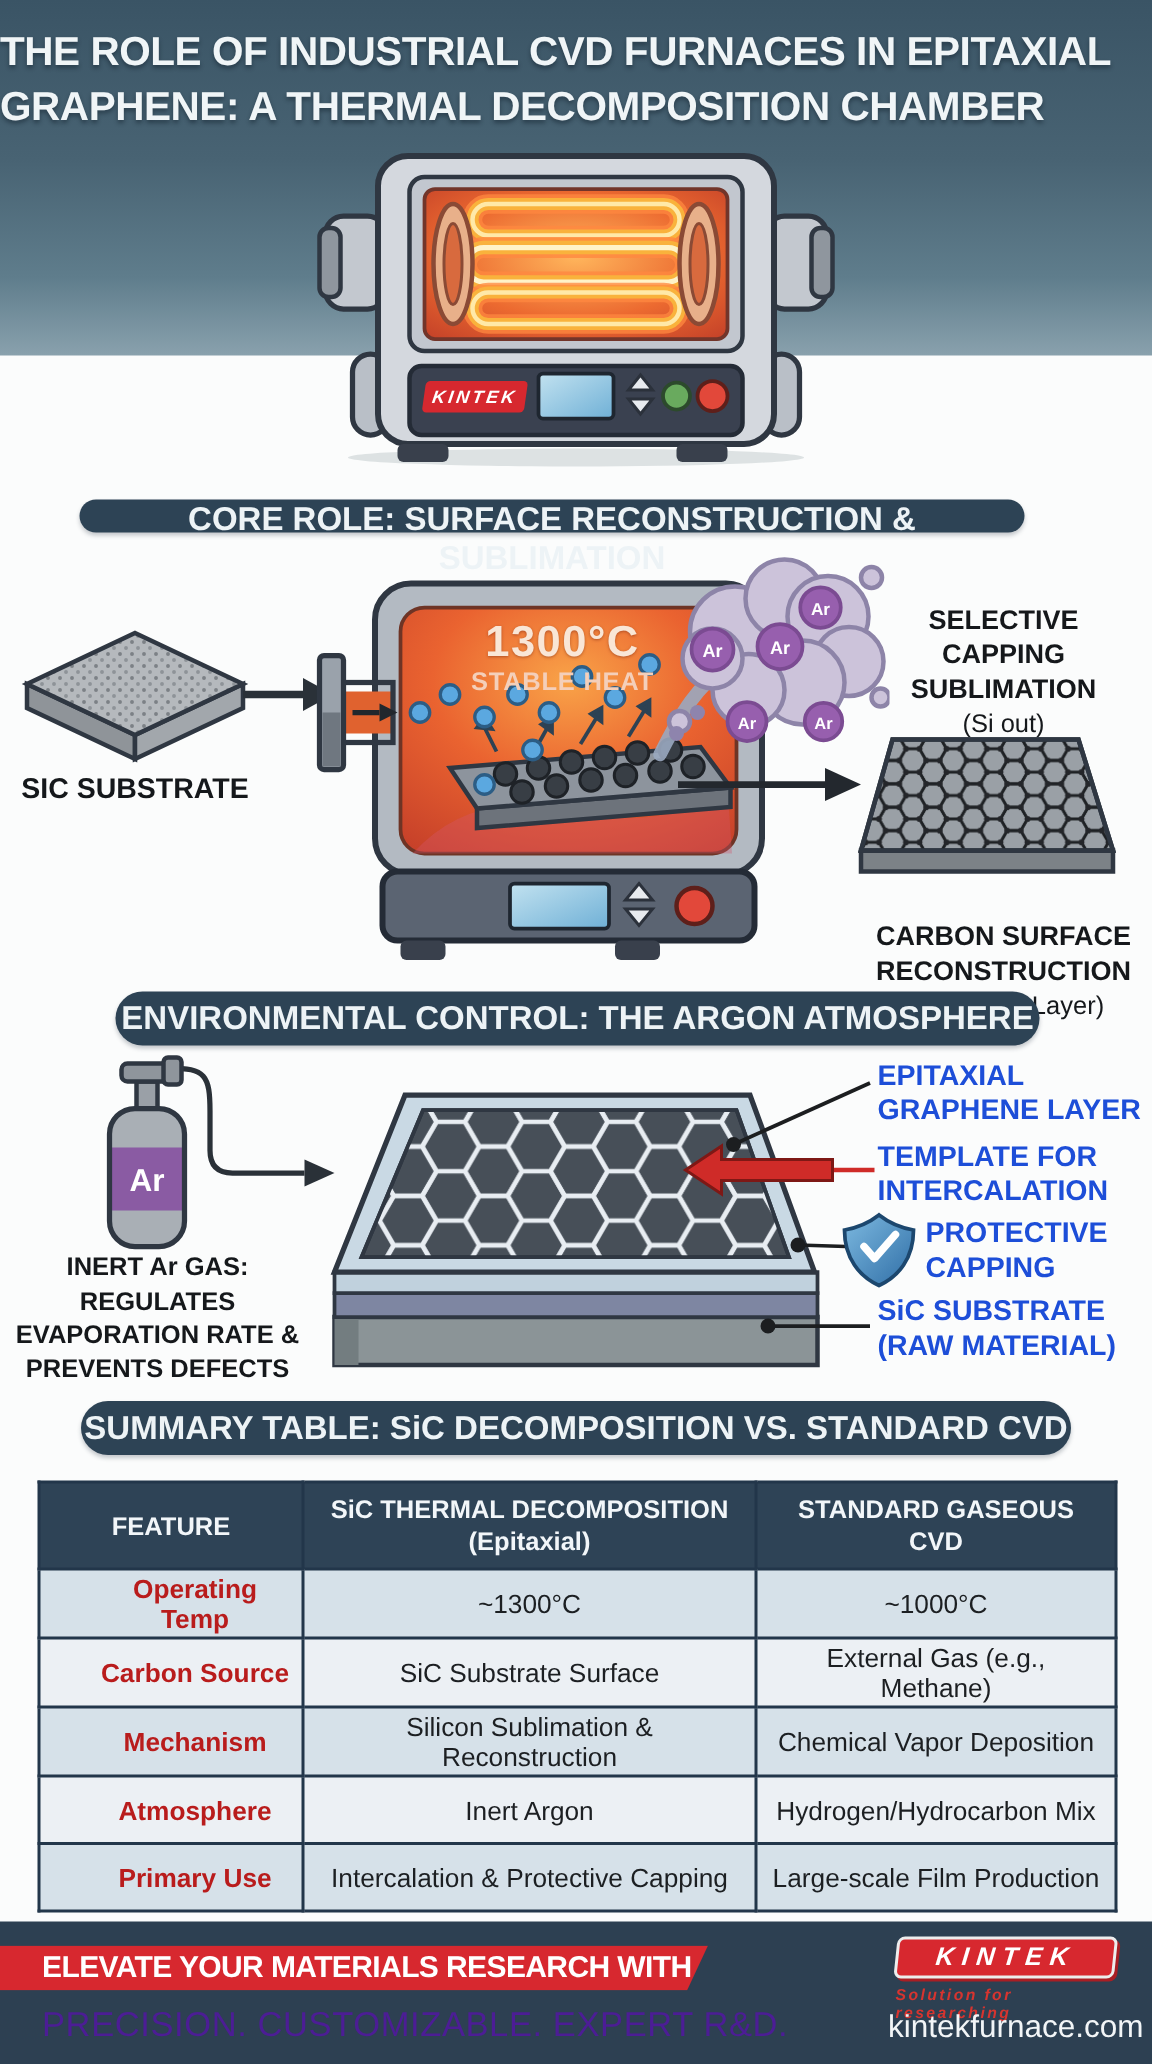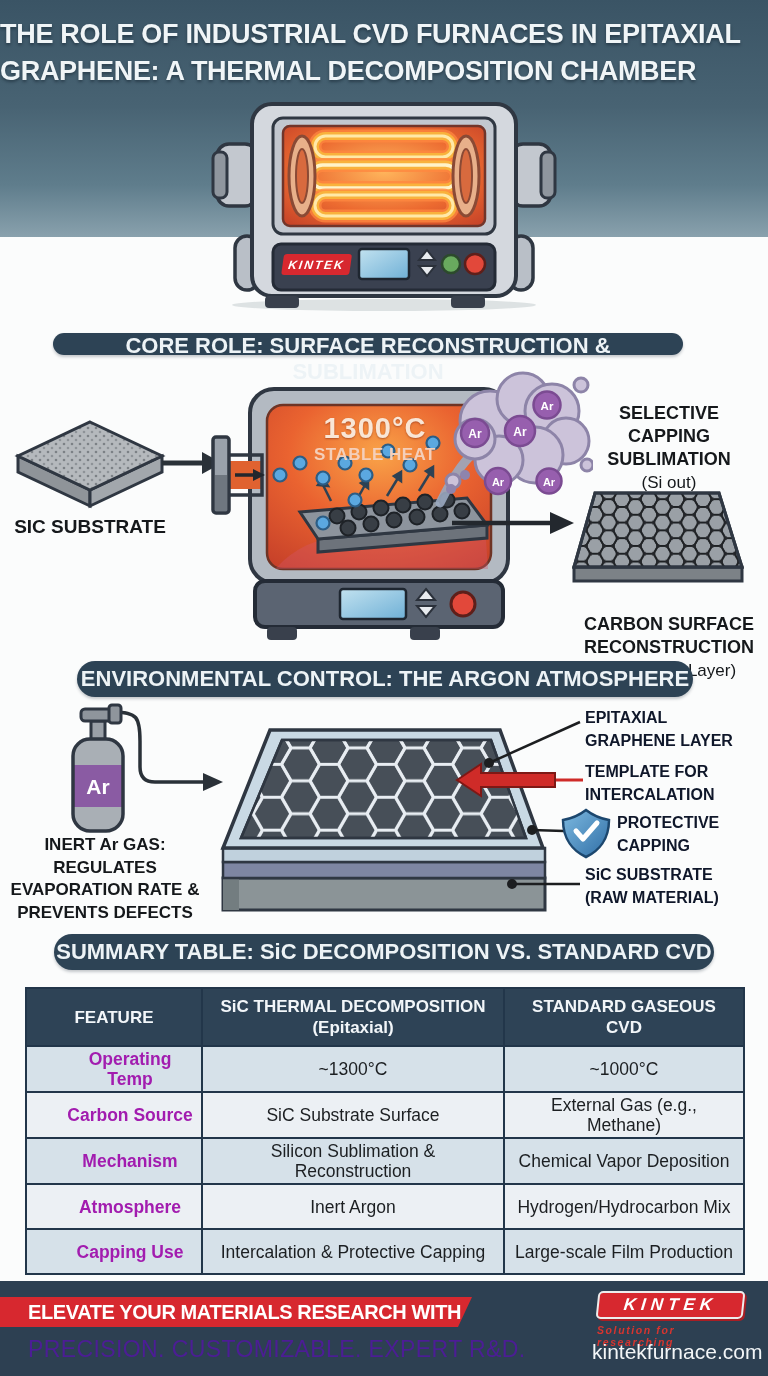--- a/index.html
+++ b/index.html
@@ -21,28 +21,28 @@
   .pill2{left:77px;top:661px;width:616px;height:36px;line-height:36px;}
   .pill3{left:54px;top:934px;width:660px;height:36px;line-height:36px;}
 
   
   .dlabel{color:#15181b;font-weight:bold;text-align:center;}
   .sub-note{font-weight:normal;}
   .core-temp{left:285px;top:412px;width:180px;text-align:center;color:#f9e6d6;}
   .core-temp .big{font-size:29px;font-weight:bold;letter-spacing:1px;text-shadow:0 1px 2px rgba(120,35,15,.5);}
   .core-temp .small{font-size:17px;font-weight:bold;color:#f4cfba;letter-spacing:.5px;}
   .lab-col{line-height:23px;font-size:18px;}
-  .env-label{text-align:left;color:#0f172a;font-weight:bold;font-size:16px;line-height:23px;}
+  .env-label{text-align:left;color:#1d4ed8;font-weight:bold;font-size:19px;line-height:23px;}
 
   
   .cmp{left:25px;top:987px;width:718px;border-collapse:collapse;table-layout:fixed;}
   .cmp th,.cmp td{border:2px solid #22364a;text-align:center;vertical-align:middle;padding:2px 8px;}
   .cmp th{background:#2e4356;color:#f2f6f9;font-size:17px;font-weight:bold;height:52px;line-height:21px;}
   .cmp td{font-size:17.5px;color:#1c1f22;height:39px;line-height:20px;}
-  .cmp td.feat{font-weight:bold;color:#a21caf;padding-left:40px;}
+  .cmp td.feat{font-weight:bold;color:#b91c1c;padding-left:40px;}
   .row-odd td{background:#d6e1e9;}
   .row-even td{background:#ecf0f4;}
 
   
   .footer-bg{left:0;top:1281px;width:768px;height:95px;background:#2d4052;}
   .banner{left:0;top:1297px;width:472px;height:30px;background:#d7282f;
     clip-path:polygon(0 0,100% 0,calc(100% - 14px) 100%,0 100%);
     color:#ffffff;font-weight:bold;font-size:20px;line-height:30px;
     padding-left:28px;box-sizing:border-box;letter-spacing:-.4px;}
   .tagline{left:28px;top:1336px;color:#4c1d95;font-size:23px;letter-spacing:.4px;}
@@ -421,21 +421,21 @@
       <td class="feat">Mechanism</td>
       <td>Silicon Sublimation &amp; Reconstruction</td>
       <td>Chemical Vapor Deposition</td>
     </tr>
     <tr class="row-even">
       <td class="feat">Atmosphere</td>
       <td>Inert Argon</td>
       <td>Hydrogen/Hydrocarbon Mix</td>
     </tr>
     <tr class="row-odd">
-      <td class="feat">Capping Use</td>
+      <td class="feat">Primary Use</td>
       <td>Intercalation &amp; Protective Capping</td>
       <td>Large-scale Film Production</td>
     </tr>
   </tbody>
     </table>
 
   <div class="abs footer-bg"></div>
   <div class="abs banner">ELEVATE YOUR MATERIALS RESEARCH WITH KINTEK</div>
   <div class="abs tagline">PRECISION. CUSTOMIZABLE. EXPERT R&amp;D.</div>
   <div class="abs logo-box">KINTEK</div>

